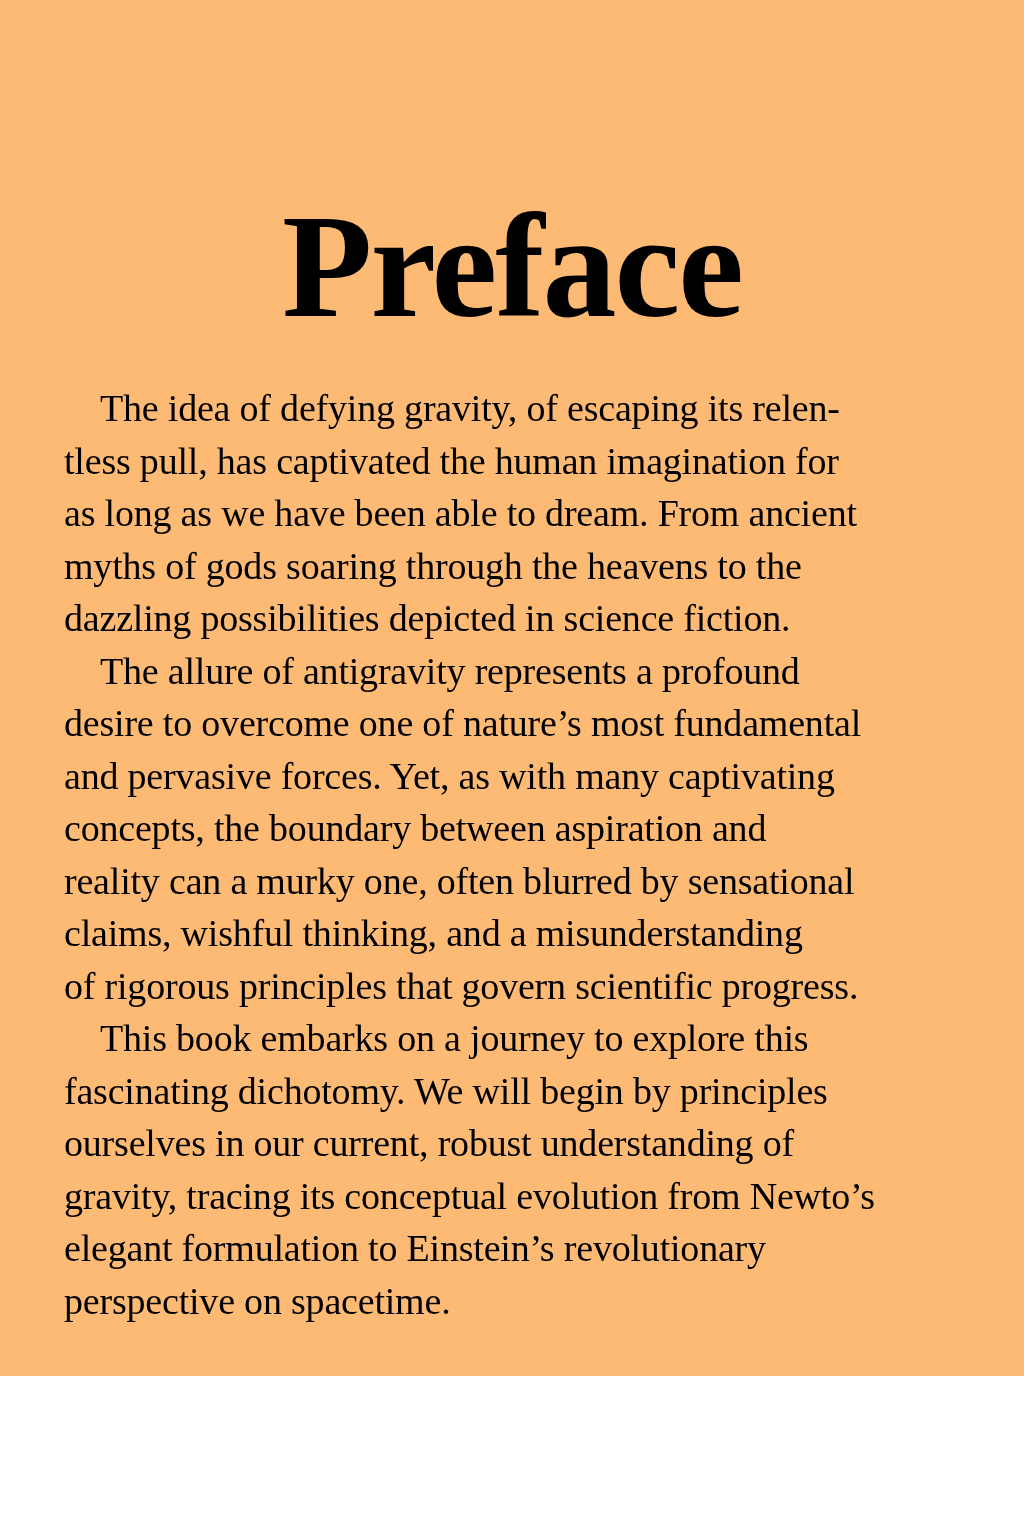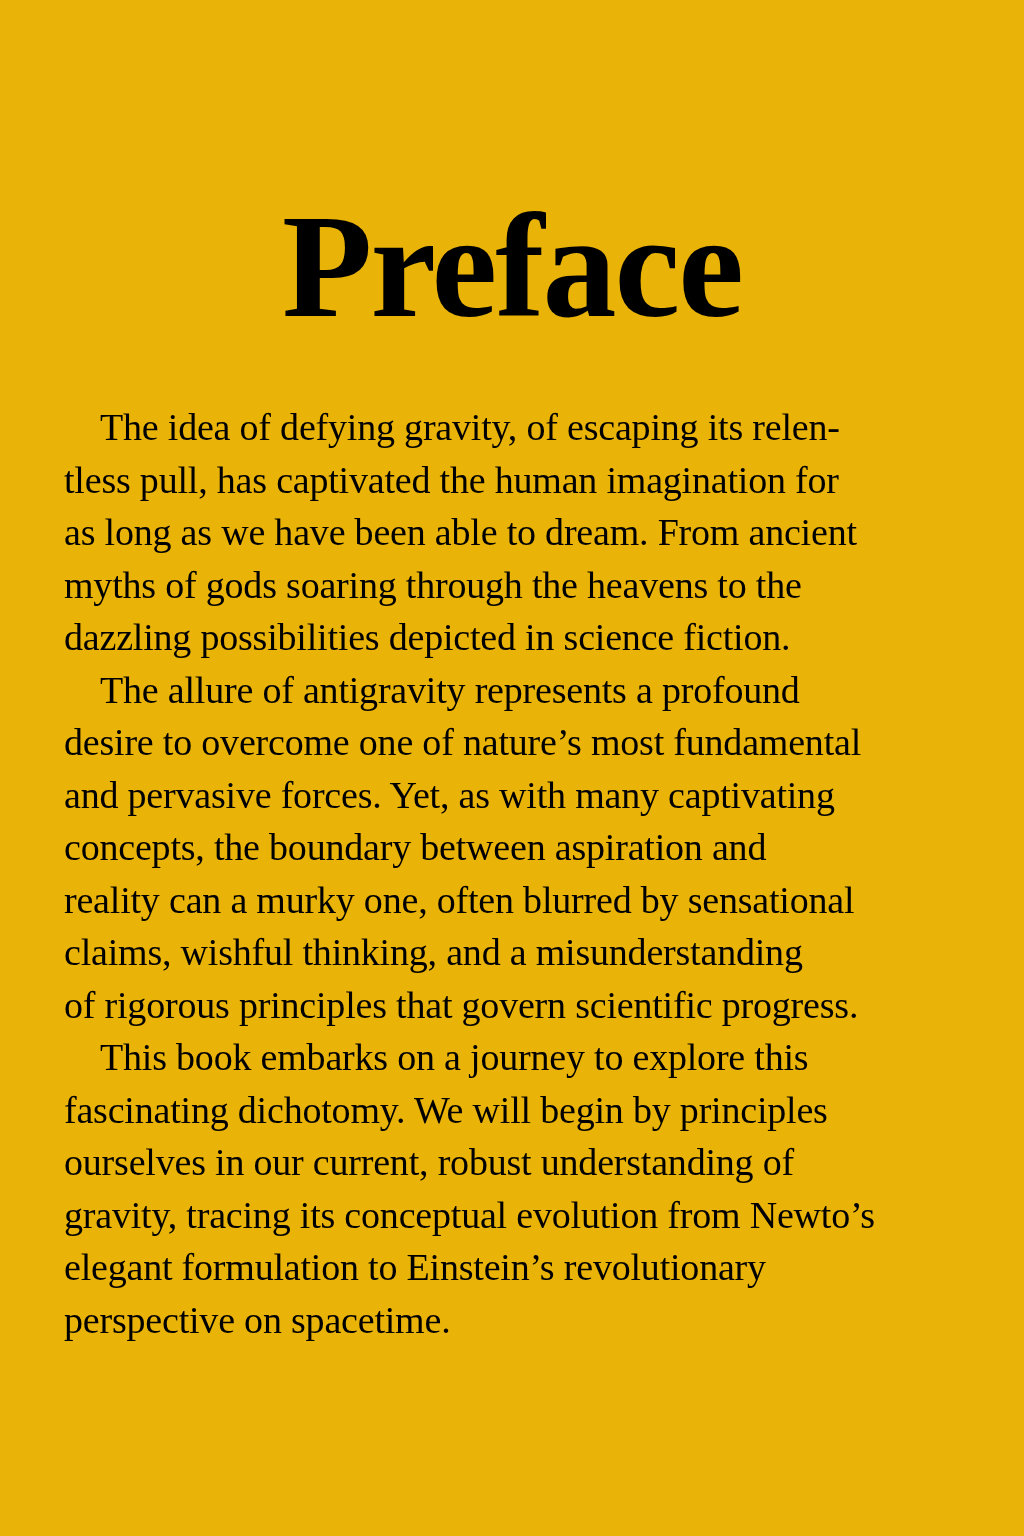--- a/index.html
+++ b/index.html
@@ -9,36 +9,36 @@
   }
   body {
     width: 1024px;
     height: 1536px;
     color: #000000;
     font-family: "Liberation Serif", serif;
     overflow: hidden;
   }
   .page {
     width: 1024px;
-    height: 1536px;
+    height: 1376px;
     box-sizing: border-box;
-    background: #eab308;
+    background: #fdba74;
   }
   .page-title {
     margin: 0;
     padding-top: 192px;
     font-size: 148px;
     line-height: 1.0;
     font-weight: bold;
     text-align: center;
     letter-spacing: -2px;
     color: #000000;
   }
   .body-text {
-    margin: 61px 62px 0 64px;
+    margin: 42px 62px 0 64px;
   }
   .para {
     margin: 0;
     font-size: 38px;
     line-height: 52.5px;
     white-space: pre-line;       
     text-indent: 36px;           
     color: #000000;
     letter-spacing: -0.2px;
   }

